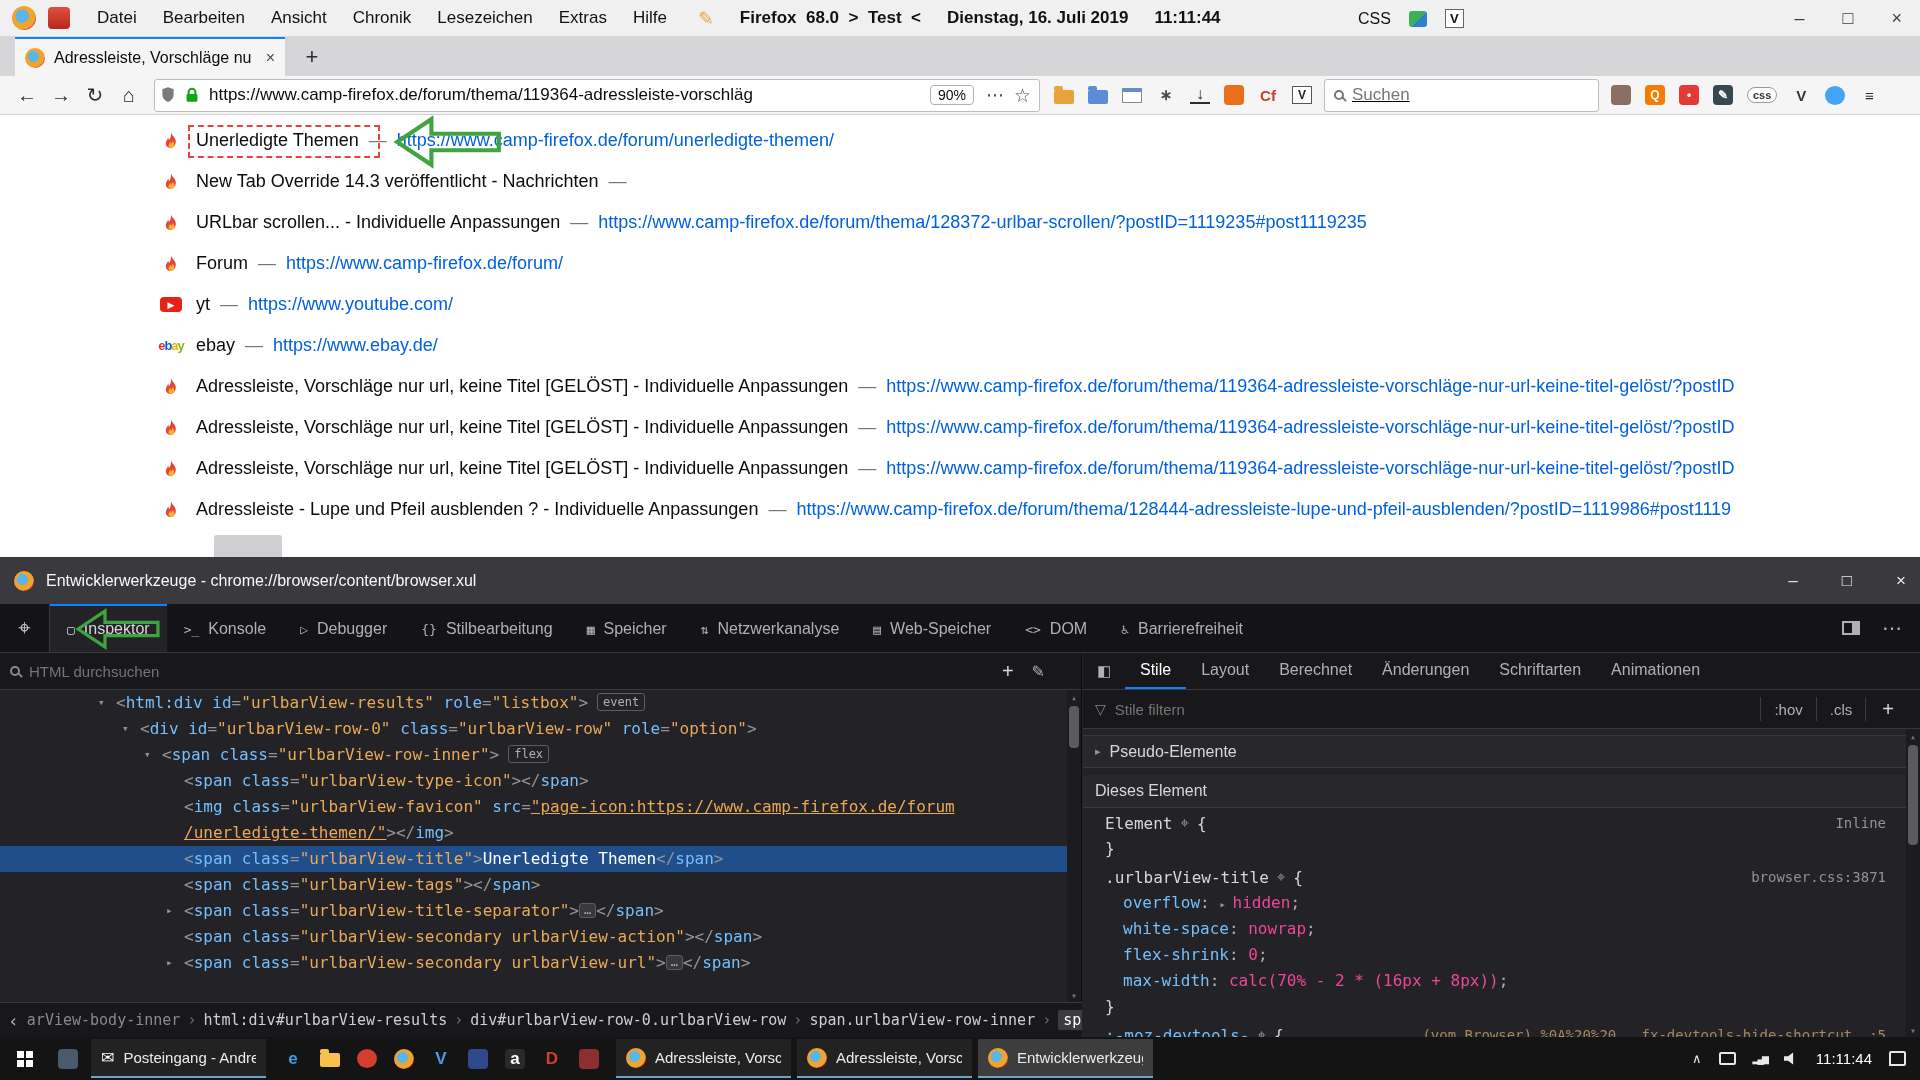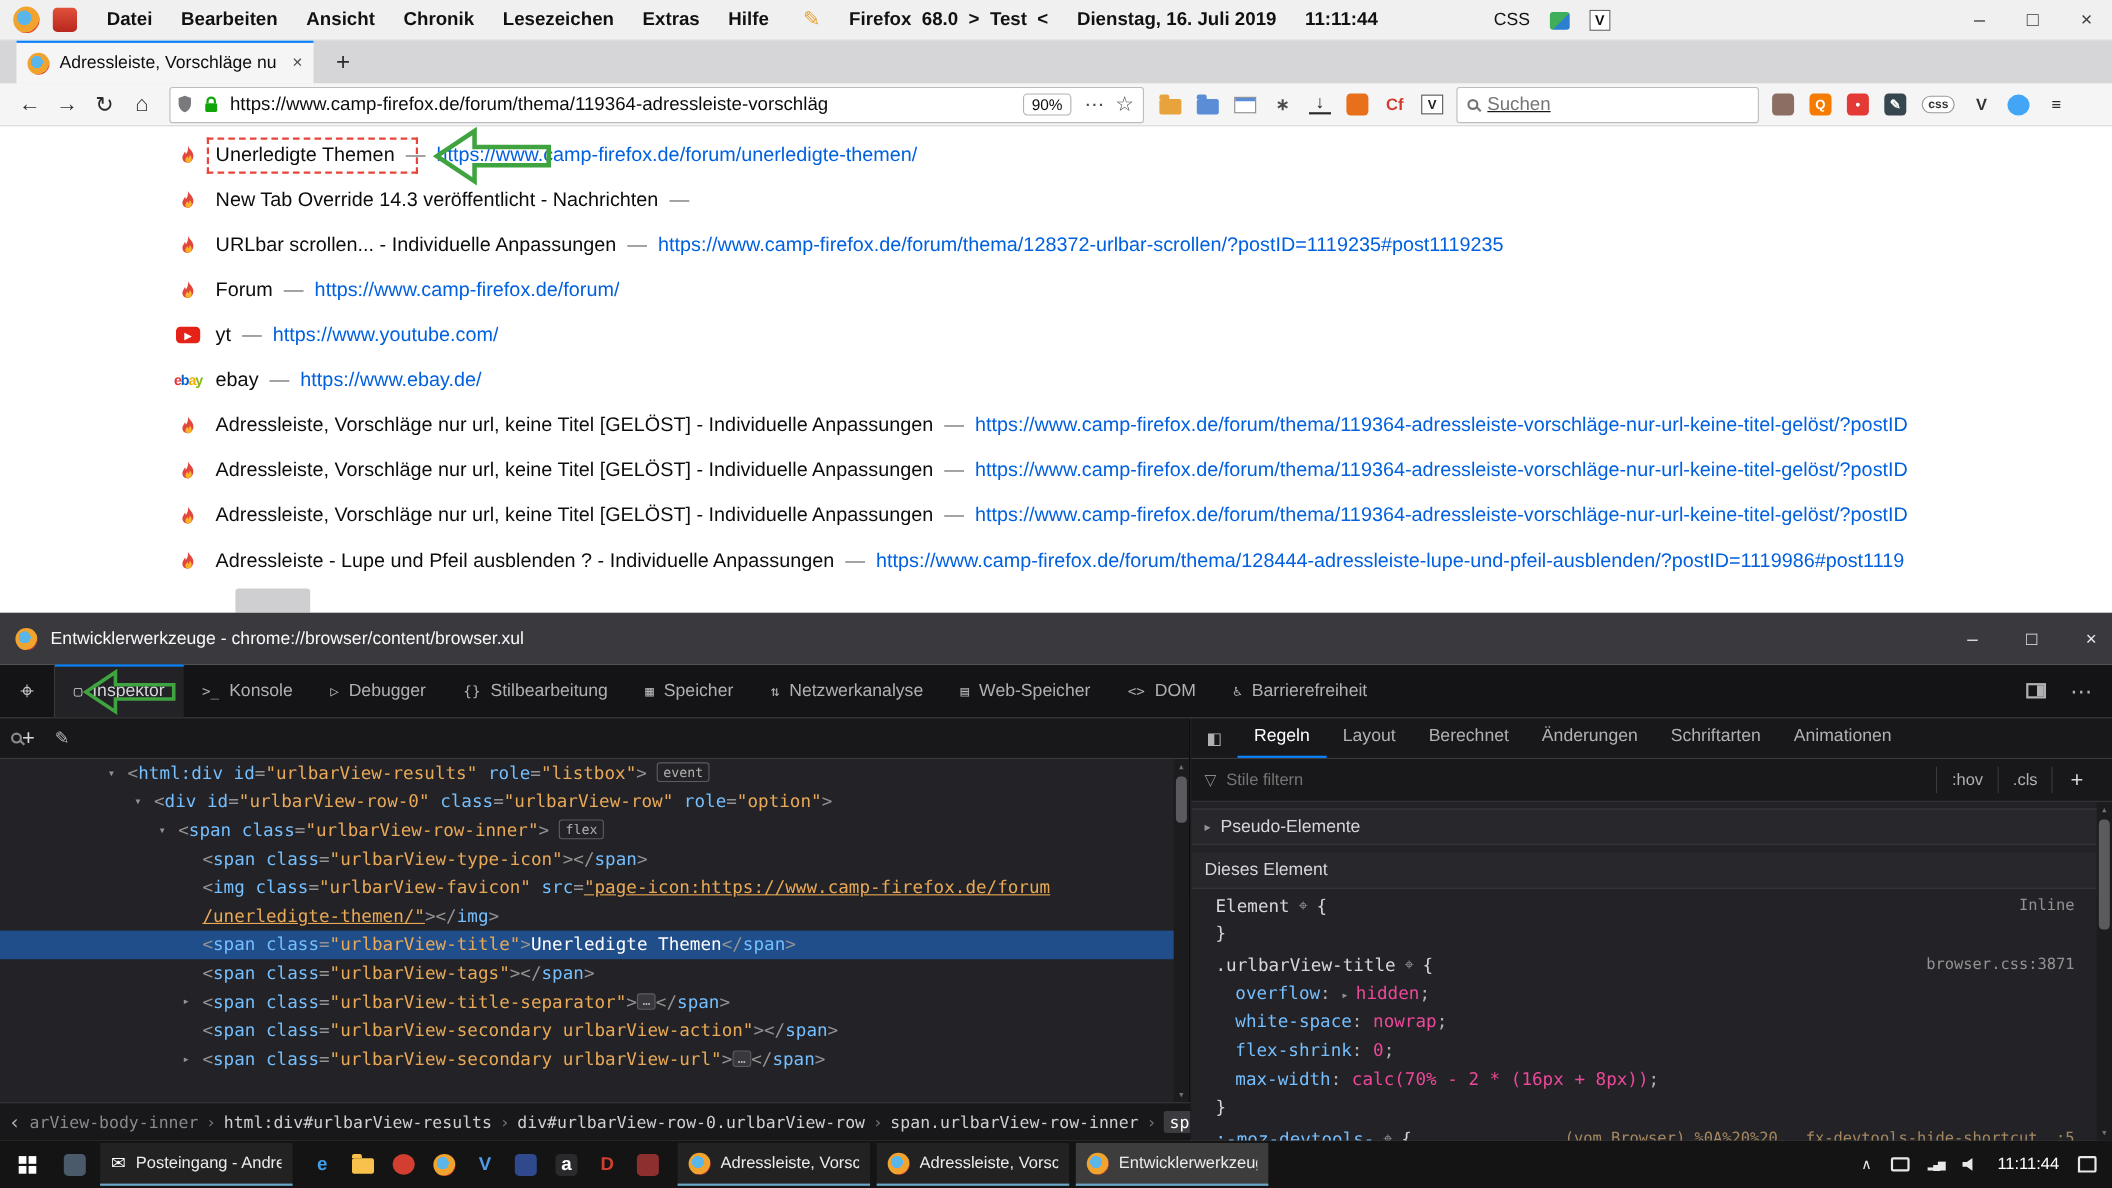--- a/index.html
+++ b/index.html
@@ -8,21 +8,21 @@
             font-family:"Liberation Sans",sans-serif; overflow:hidden; }
 
   
   .menubar { position:absolute; left:0; top:0; width:1920px; height:37px;
              background:#f0f0f0; border-bottom:1px solid #d8d8d8;
              display:flex; align-items:center; font-size:17px; color:#111; }
   .ff-logo { width:24px; height:24px; border-radius:50%; margin-left:12px;
              background:radial-gradient(circle at 42% 42%, #5ab6e8 0 33%, #f1a32f 34% 68%, #e2552c 69% 100%); }
   .app-red { width:22px; height:22px; border-radius:4px; margin-left:12px;
              background:linear-gradient(#e0503a,#b8271d); }
-  .menus { display:flex; margin-left:14px;font-weight:bold; }
+  .menus { display:flex; margin-left:14px; }
   .menu-item { padding:0 13px; line-height:36px; cursor:default; }
   .pencil-ic { margin-left:18px; color:#e8a33d; font-size:19px; }
   .mb-bold { font-weight:bold; margin-left:26px; white-space:pre; }
   .mb-extra { position:absolute; left:1358px; top:0; height:37px; display:flex; align-items:center; gap:18px; }
   .mb-css { font-size:16px; }
   .mb-green { width:18px; height:16px; background:linear-gradient(135deg,#3fae5a 0 55%,#2d7fd1 55% 100%); border-radius:3px; }
   .mb-vbox { width:19px; height:19px; border:1px solid #666; background:#fff; font-size:13px; font-weight:bold;
              display:flex; align-items:center; justify-content:center; }
   .win-controls { position:absolute; right:8px; top:0; height:37px; display:flex; align-items:center; gap:38px;
                   font-size:18px; color:#3c3c3c; padding-right:10px; }
@@ -467,20 +467,21 @@
       <span class="split-ic"></span>
       <span class="dots">⋯</span>
     </div>
   </div>
 
   <div class="dt-main">
 
     <div class="dt-left">
       <div class="dt-search">
         <span class="mag"></span>
+        <input placeholder="HTML durchsuchen" style="">
         <span class="plus">+</span>
         <span class="pen">✎</span>
       </div>
       <div class="markup">
         <div id="mlines">
             <div class="mline lvl0"><span class="mk-arrow" style="left: 98px;">▾</span><span class="tk-p">&lt;</span><span class="tk-t">html:div</span><span class="tk-p"> </span><span class="tk-a">id</span><span class="tk-p">=</span><span class="tk-s">"urlbarView-results"</span><span class="tk-p"> </span><span class="tk-a">role</span><span class="tk-p">=</span><span class="tk-s">"listbox"</span><span class="tk-p">&gt;</span><span class="mk-badge">event</span></div>
             <div class="mline lvl1"><span class="mk-arrow" style="left: 122px;">▾</span><span class="tk-p">&lt;</span><span class="tk-t">div</span><span class="tk-p"> </span><span class="tk-a">id</span><span class="tk-p">=</span><span class="tk-s">"urlbarView-row-0"</span><span class="tk-p"> </span><span class="tk-a">class</span><span class="tk-p">=</span><span class="tk-s">"urlbarView-row"</span><span class="tk-p"> </span><span class="tk-a">role</span><span class="tk-p">=</span><span class="tk-s">"option"</span><span class="tk-p">&gt;</span></div>
             <div class="mline lvl2"><span class="mk-arrow" style="left: 144px;">▾</span><span class="tk-p">&lt;</span><span class="tk-t">span</span><span class="tk-p"> </span><span class="tk-a">class</span><span class="tk-p">=</span><span class="tk-s">"urlbarView-row-inner"</span><span class="tk-p">&gt;</span><span class="mk-badge">flex</span></div>
             <div class="mline lvl3"><span class="tk-p">&lt;</span><span class="tk-t">span</span><span class="tk-p"> </span><span class="tk-a">class</span><span class="tk-p">=</span><span class="tk-s">"urlbarView-type-icon"</span><span class="tk-p">&gt;&lt;/</span><span class="tk-t">span</span><span class="tk-p">&gt;</span></div>
             <div class="mline lvl3"><span class="tk-p">&lt;</span><span class="tk-t">img</span><span class="tk-p"> </span><span class="tk-a">class</span><span class="tk-p">=</span><span class="tk-s">"urlbarView-favicon"</span><span class="tk-p"> </span><span class="tk-a">src</span><span class="tk-p">=</span><span class="tk-u">"page-icon:https://www.camp-firefox.de/forum</span></div>
@@ -511,21 +512,21 @@
             <span class="crumb selc">sp</span>
           </span>
 
       </div>
     </div>
 
     <div class="dt-rightpane">
       <div class="rtabs">
         <span class="pane-ic">◧</span>
         <div style="display:flex" id="rtabItems">
-            <div class="rtab active">Regeln</div>
+            <div class="rtab active">Stile</div>
             <div class="rtab">Layout</div>
             <div class="rtab">Berechnet</div>
             <div class="rtab">Änderungen</div>
             <div class="rtab">Schriftarten</div>
             <div class="rtab">Animationen</div>
           </div>
       </div>
       <div class="rfilter">
         <span class="funnel">▽</span>
         <input placeholder="Stile filtern" style="">

